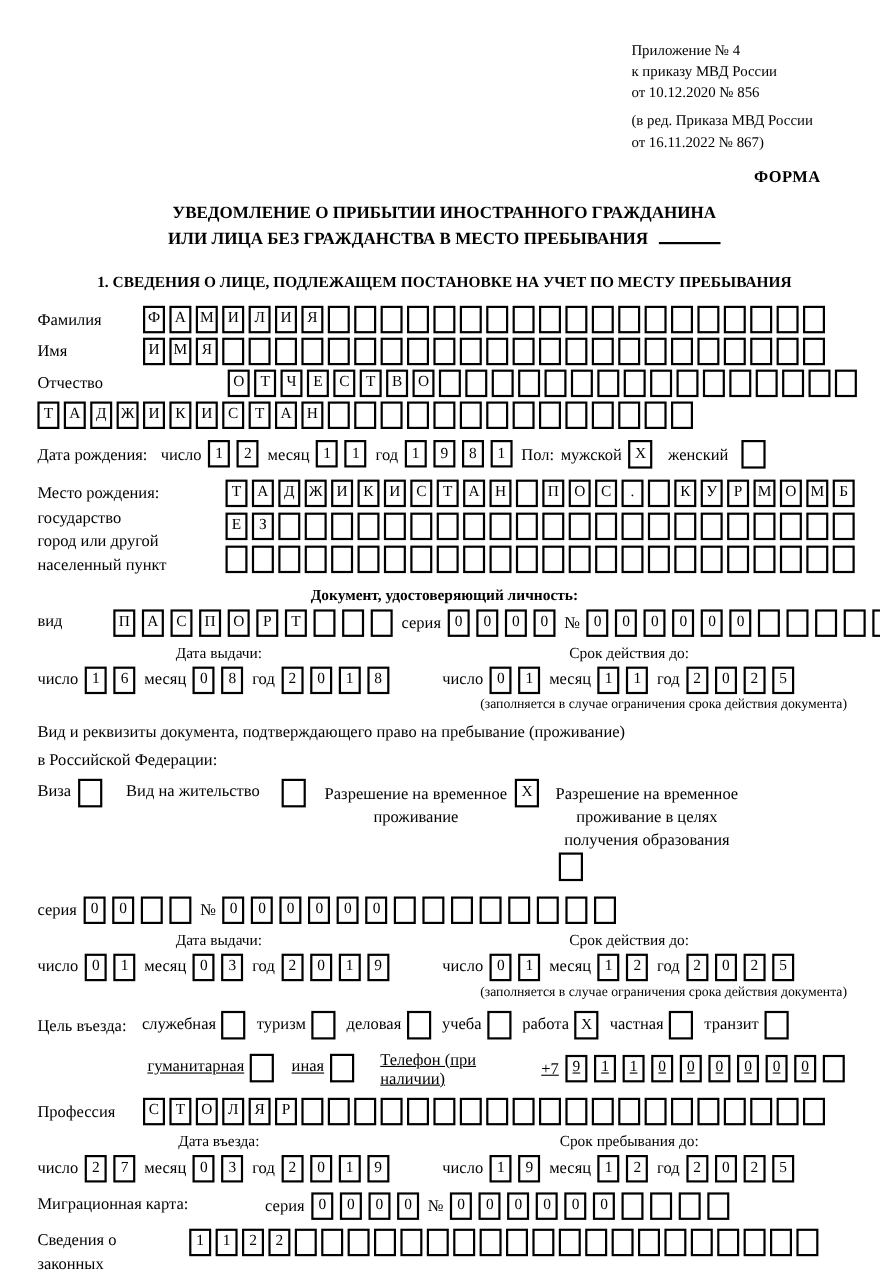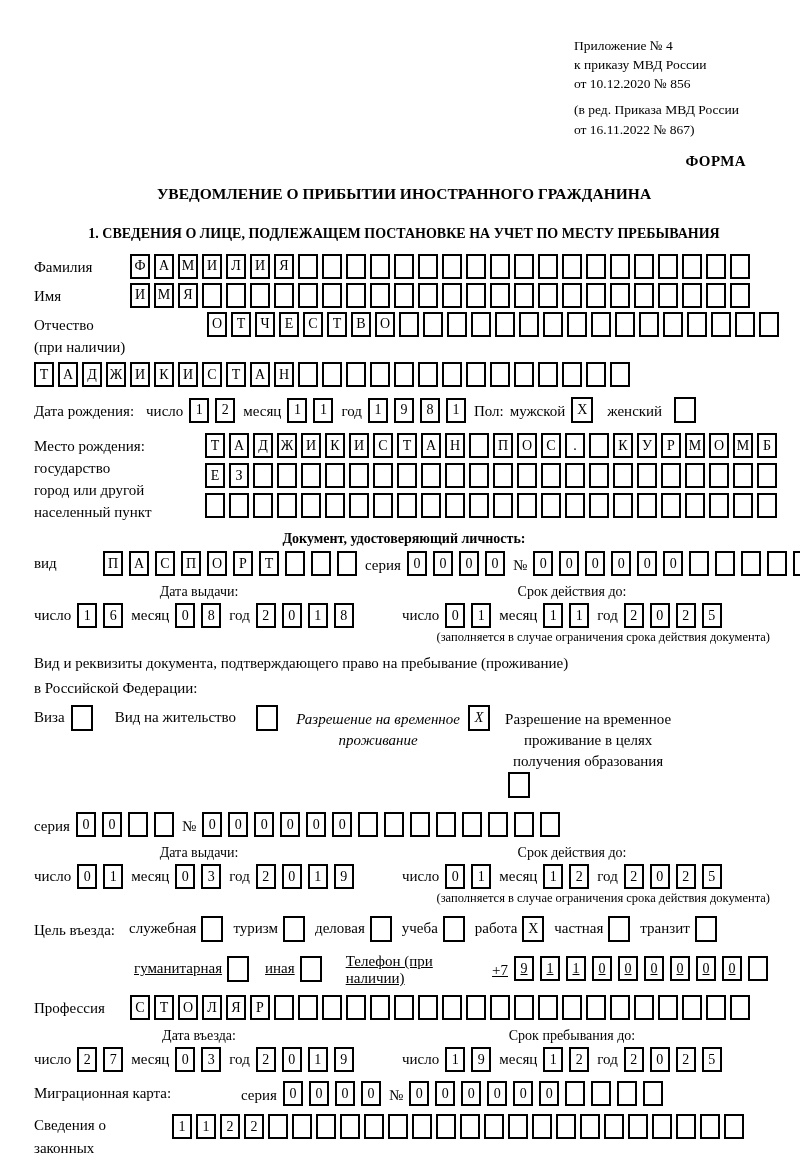--- a/index.html
+++ b/index.html
@@ -81,20 +81,21 @@
     <div>к приказу МВД России</div>
     <div>от 10.12.2020 № 856</div>
     <div class="ed">(в ред. Приказа МВД России</div>
     <div>от 16.11.2022 № 867)</div>
   </div>
 
   <div class="forma">ФОРМА</div>
 
   <div class="title">
     <div>УВЕДОМЛЕНИЕ О ПРИБЫТИИ ИНОСТРАННОГО ГРАЖДАНИНА</div>
+    <div><span>ИЛИ ЛИЦА БЕЗ ГРАЖДАНСТВА В МЕСТО ПРЕБЫВАНИЯ</span><span class="blank-line"></span></div>
   </div>
 
   <div class="sec-heading">1. СВЕДЕНИЯ О ЛИЦЕ, ПОДЛЕЖАЩЕМ ПОСТАНОВКЕ НА УЧЕТ ПО МЕСТУ ПРЕБЫВАНИЯ</div>
 
   <div class="rows">
 
     <div class="row">
       <div class="lbl w95">Фамилия</div>
       <div class="cells">
           <span class="cell">Ф</span>
@@ -154,21 +155,20 @@
           <span class="cell"></span>
           <span class="cell"></span>
           <span class="cell"></span>
           <span class="cell"></span>
         </div>
     </div>
 
     <div class="row">
       <div class="lbl w172">
         <div>Отчество</div>
-        <div>(при наличии)</div>
       </div>
       <div class="cells">
           <span class="cell">О</span>
           <span class="cell">Т</span>
           <span class="cell">Ч</span>
           <span class="cell">Е</span>
           <span class="cell">С</span>
           <span class="cell">Т</span>
           <span class="cell">В</span>
           <span class="cell">О</span>
@@ -428,21 +428,21 @@
 
     <div class="opts">
       <div class="opt">
         <span class="olbl">Виза</span>
         <span class="checkbox ml6"></span>
       </div>
       <div class="opt" style="margin-left:22px;">
         <span class="olbl">Вид на жительство</span>
         <span class="checkbox" style="margin-left:20px;"></span>
       </div>
-      <div class="opt" style="margin-left:16px;font-style:italic;">
+      <div class="opt" style="margin-left:16px;">
         <span class="optw">Разрешение на временное проживание</span>
         <span class="checkbox ml6">X</span>
       </div>
       <div class="opt" style="margin-left:12px;flex-direction:column;">
         <span class="optw3">Разрешение на временное проживание в целях получения образования</span>
         <span class="checkbox ml6"></span>
       </div>
     </div>
 
     <div class="row vcenter" style="margin-top:14px;">

